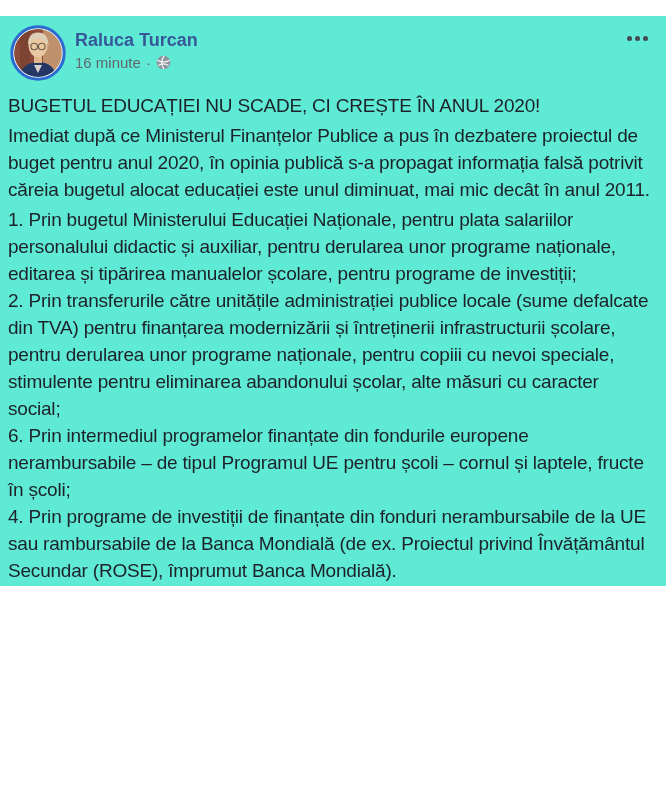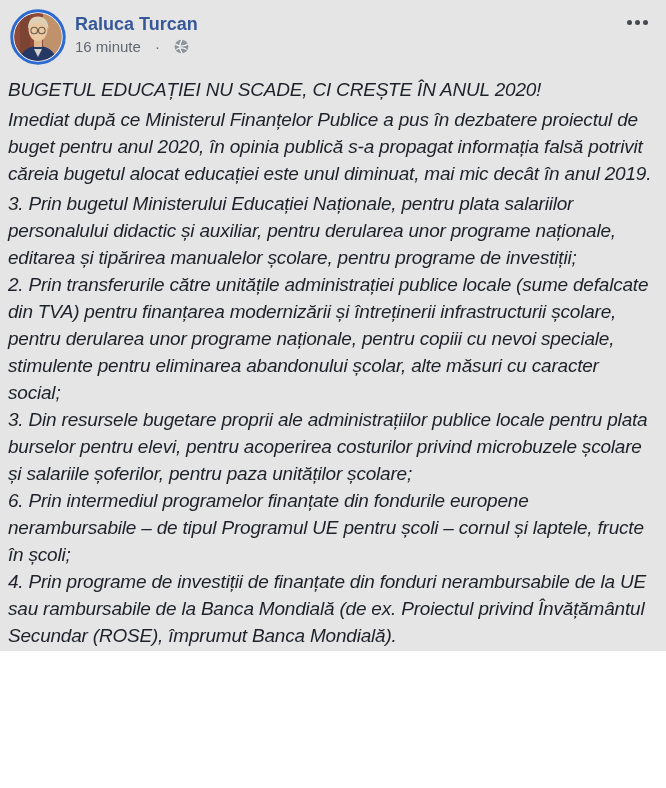--- a/index.html
+++ b/index.html
@@ -3,21 +3,21 @@
 <meta charset="utf-8">
 <style>
   html, body { margin: 0; padding: 0; }
   body {
     width: 666px;
     min-height: 788px;
     background: #ffffff;
     font-family: "Liberation Sans", sans-serif;
     -webkit-font-smoothing: antialiased;
   }
-  .post { width: 666px; background: #e5e5e5; }
+  .post { width: 666px; background: #5eead4; margin-top: 16px; }
 
   
   .header {
     position: relative;
     display: flex;
     align-items: flex-start;
     padding: 9px 12px 2px 10px;
   }
   .avatar-link { display: block; width: 56px; height: 56px; flex: 0 0 56px; cursor: pointer; }
   .avatar-link svg { display: block; }
@@ -31,21 +31,20 @@
     text-decoration: none;
     cursor: pointer;
   }
   .subline {
     display: flex;
     align-items: center;
     margin-top: 2px;
     font-size: 15px;
     color: #616770;
     line-height: 19px;
-    gap: 9px;
   }
   .time-link { color: #616770; text-decoration: none; cursor: pointer; }
   .sep-dot { margin: 0 5px; color: #616770; }
   .globe { display: inline-flex; align-items: center; }
   .menu-btn {
     position: absolute;
     top: 14px;
     right: 14px;
     display: flex;
     gap: 3px;
@@ -63,21 +62,20 @@
   }
 
   
   .content {
     padding: 9px 14px 2px 8px;
     color: #1d2129;
     font-size: 19px;
     line-height: 27px;
     letter-spacing: -0.2px;
     word-wrap: break-word;
-    font-style: italic;
   }
   .content p { margin: 0 0 3px 0; }
   .post-list p { margin: 0; }
 </style>
 </head>
 <body>
 
 <div class="post">
 
   <div class="header">
@@ -133,24 +131,23 @@
       <span class="d"></span>
       <span class="d"></span>
       <span class="d"></span>
     </button>
 
   </div>
 
   <div class="content">
     <p>BUGETUL EDUCAȚIEI NU SCADE, CI CREȘTE ÎN ANUL 2020!</p>
     <div>
-        <p>Imediat după ce Ministerul Finanțelor Publice a pus în dezbatere proiectul de buget pentru anul 2020, în opinia publică s-a propagat informația falsă potrivit căreia bugetul alocat educației este unul diminuat, mai mic decât în anul 2019.</p>
+        <p>Imediat după ce Ministerul Finanțelor Publice a pus în dezbatere proiectul de buget pentru anul 2020, în opinia publică s-a propagat informația falsă potrivit căreia bugetul alocat educației este unul diminuat, mai mic decât în anul 2011.</p>
       </div>
     <div class="post-list">
-        <p>3. Prin bugetul Ministerului Educației Naționale, pentru plata salariilor personalului didactic și auxiliar, pentru derularea unor programe naționale, editarea și tipărirea manualelor școlare, pentru programe de investiții;</p>
+        <p>1. Prin bugetul Ministerului Educației Naționale, pentru plata salariilor personalului didactic și auxiliar, pentru derularea unor programe naționale, editarea și tipărirea manualelor școlare, pentru programe de investiții;</p>
         <p>2. Prin transferurile către unitățile administrației publice locale (sume defalcate din TVA) pentru finanțarea modernizării și întreținerii infrastructurii școlare, pentru derularea unor programe naționale, pentru copiii cu nevoi speciale, stimulente pentru eliminarea abandonului școlar, alte măsuri cu caracter social;</p>
-        <p>3. Din resursele bugetare proprii ale administrațiilor publice locale pentru plata burselor pentru elevi, pentru acoperirea costurilor privind microbuzele școlare și salariile șoferilor, pentru paza unităților școlare;</p>
         <p>6. Prin intermediul programelor finanțate din fondurile europene nerambursabile – de tipul Programul UE pentru școli – cornul și laptele, fructe în școli;</p>
         <p>4. Prin programe de investiții de finanțate din fonduri nerambursabile de la UE sau rambursabile de la Banca Mondială (de ex. Proiectul privind Învățământul Secundar (ROSE), împrumut Banca Mondială).</p>
       </div>
   </div>
 
 </div>
 
 </body></html>

